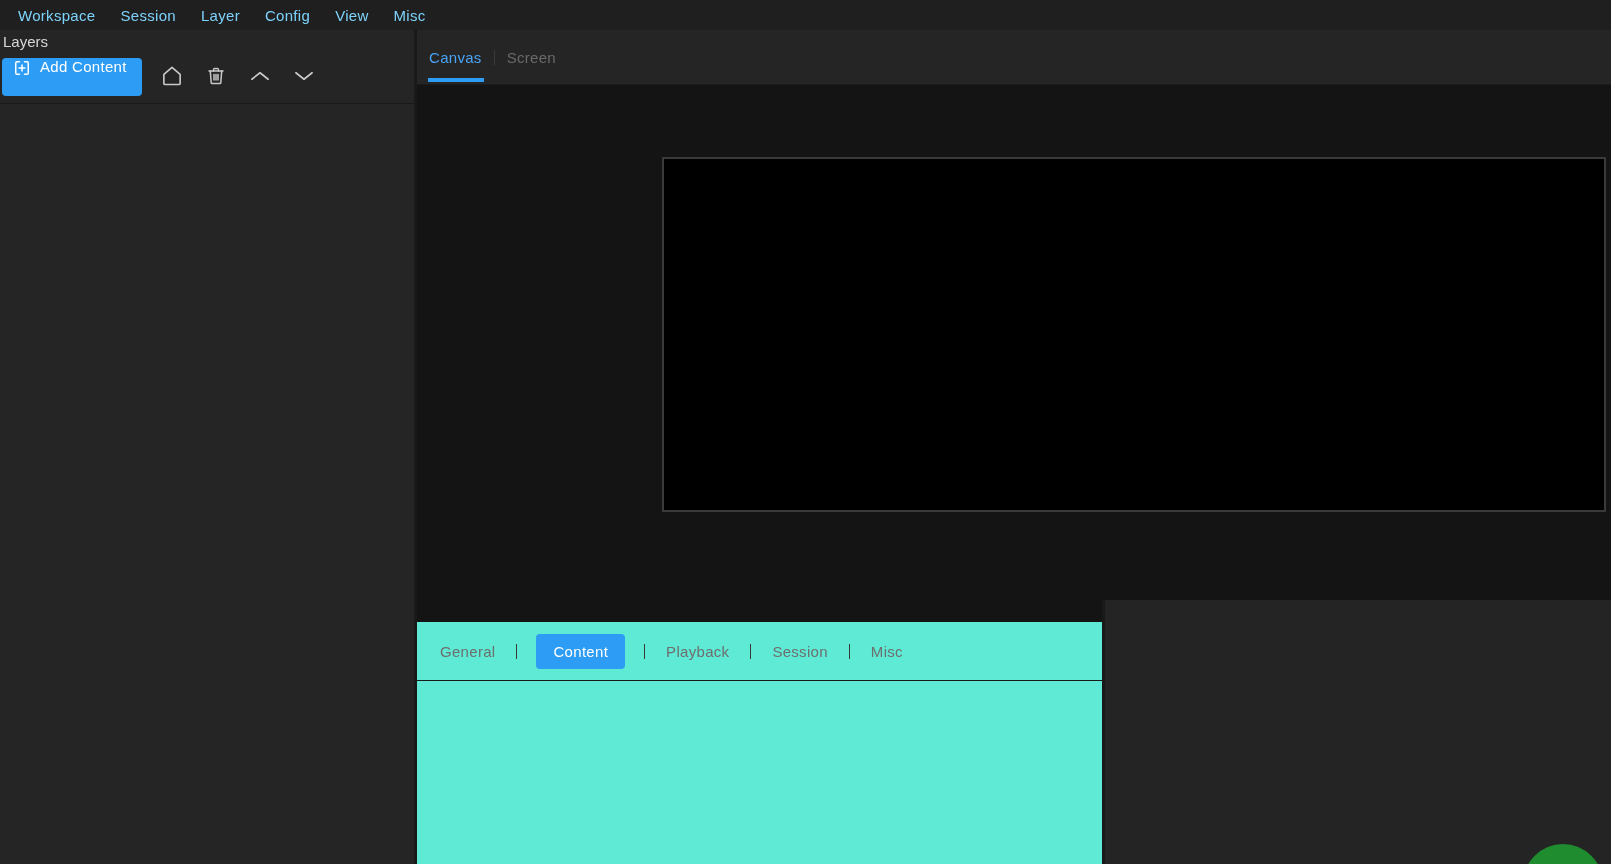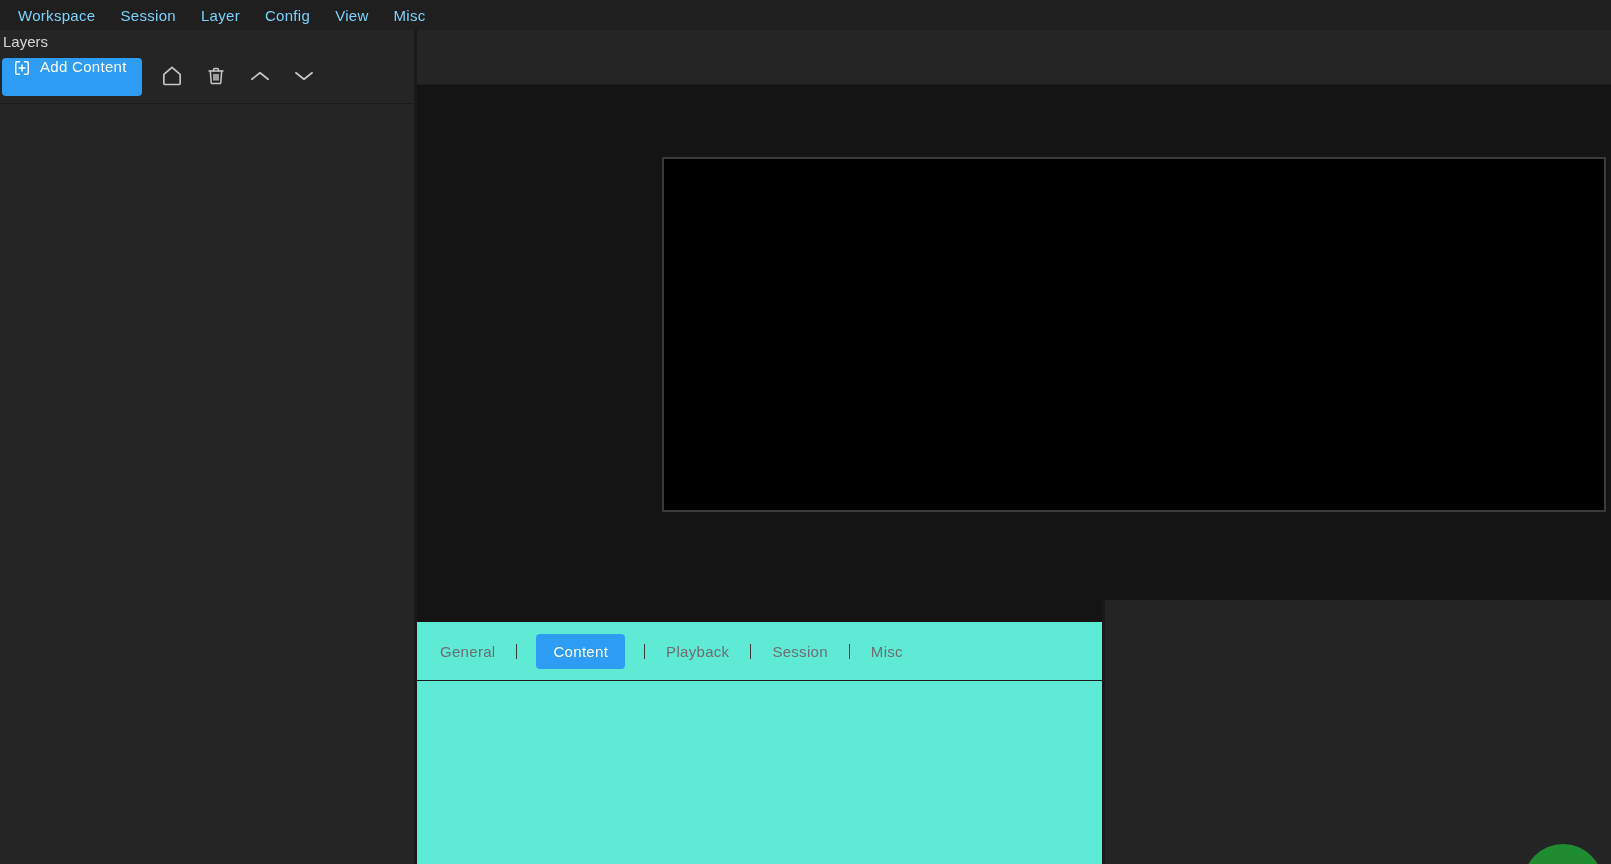--- a/index.html
+++ b/index.html
@@ -191,20 +191,25 @@
     </button>
   </div>
 
   <div class="layers-divider"></div>
   <div class="layer-list"></div>
 </div>
 
 <div class="v-divider-main"></div>
 
 <div class="preview-panel">
+  <div class="preview-tabbar">
+    <div class="preview-tab active">Canvas</div>
+    <div class="tab-sep"></div>
+    <div class="preview-tab">Screen</div>
+  </div>
 
   <div class="viewport">
     <div class="screen-rect"></div>
   </div>
 
   <div class="splitter"></div>
 </div>
 
 <div class="props-panel">
   <div class="props-tabbar">

